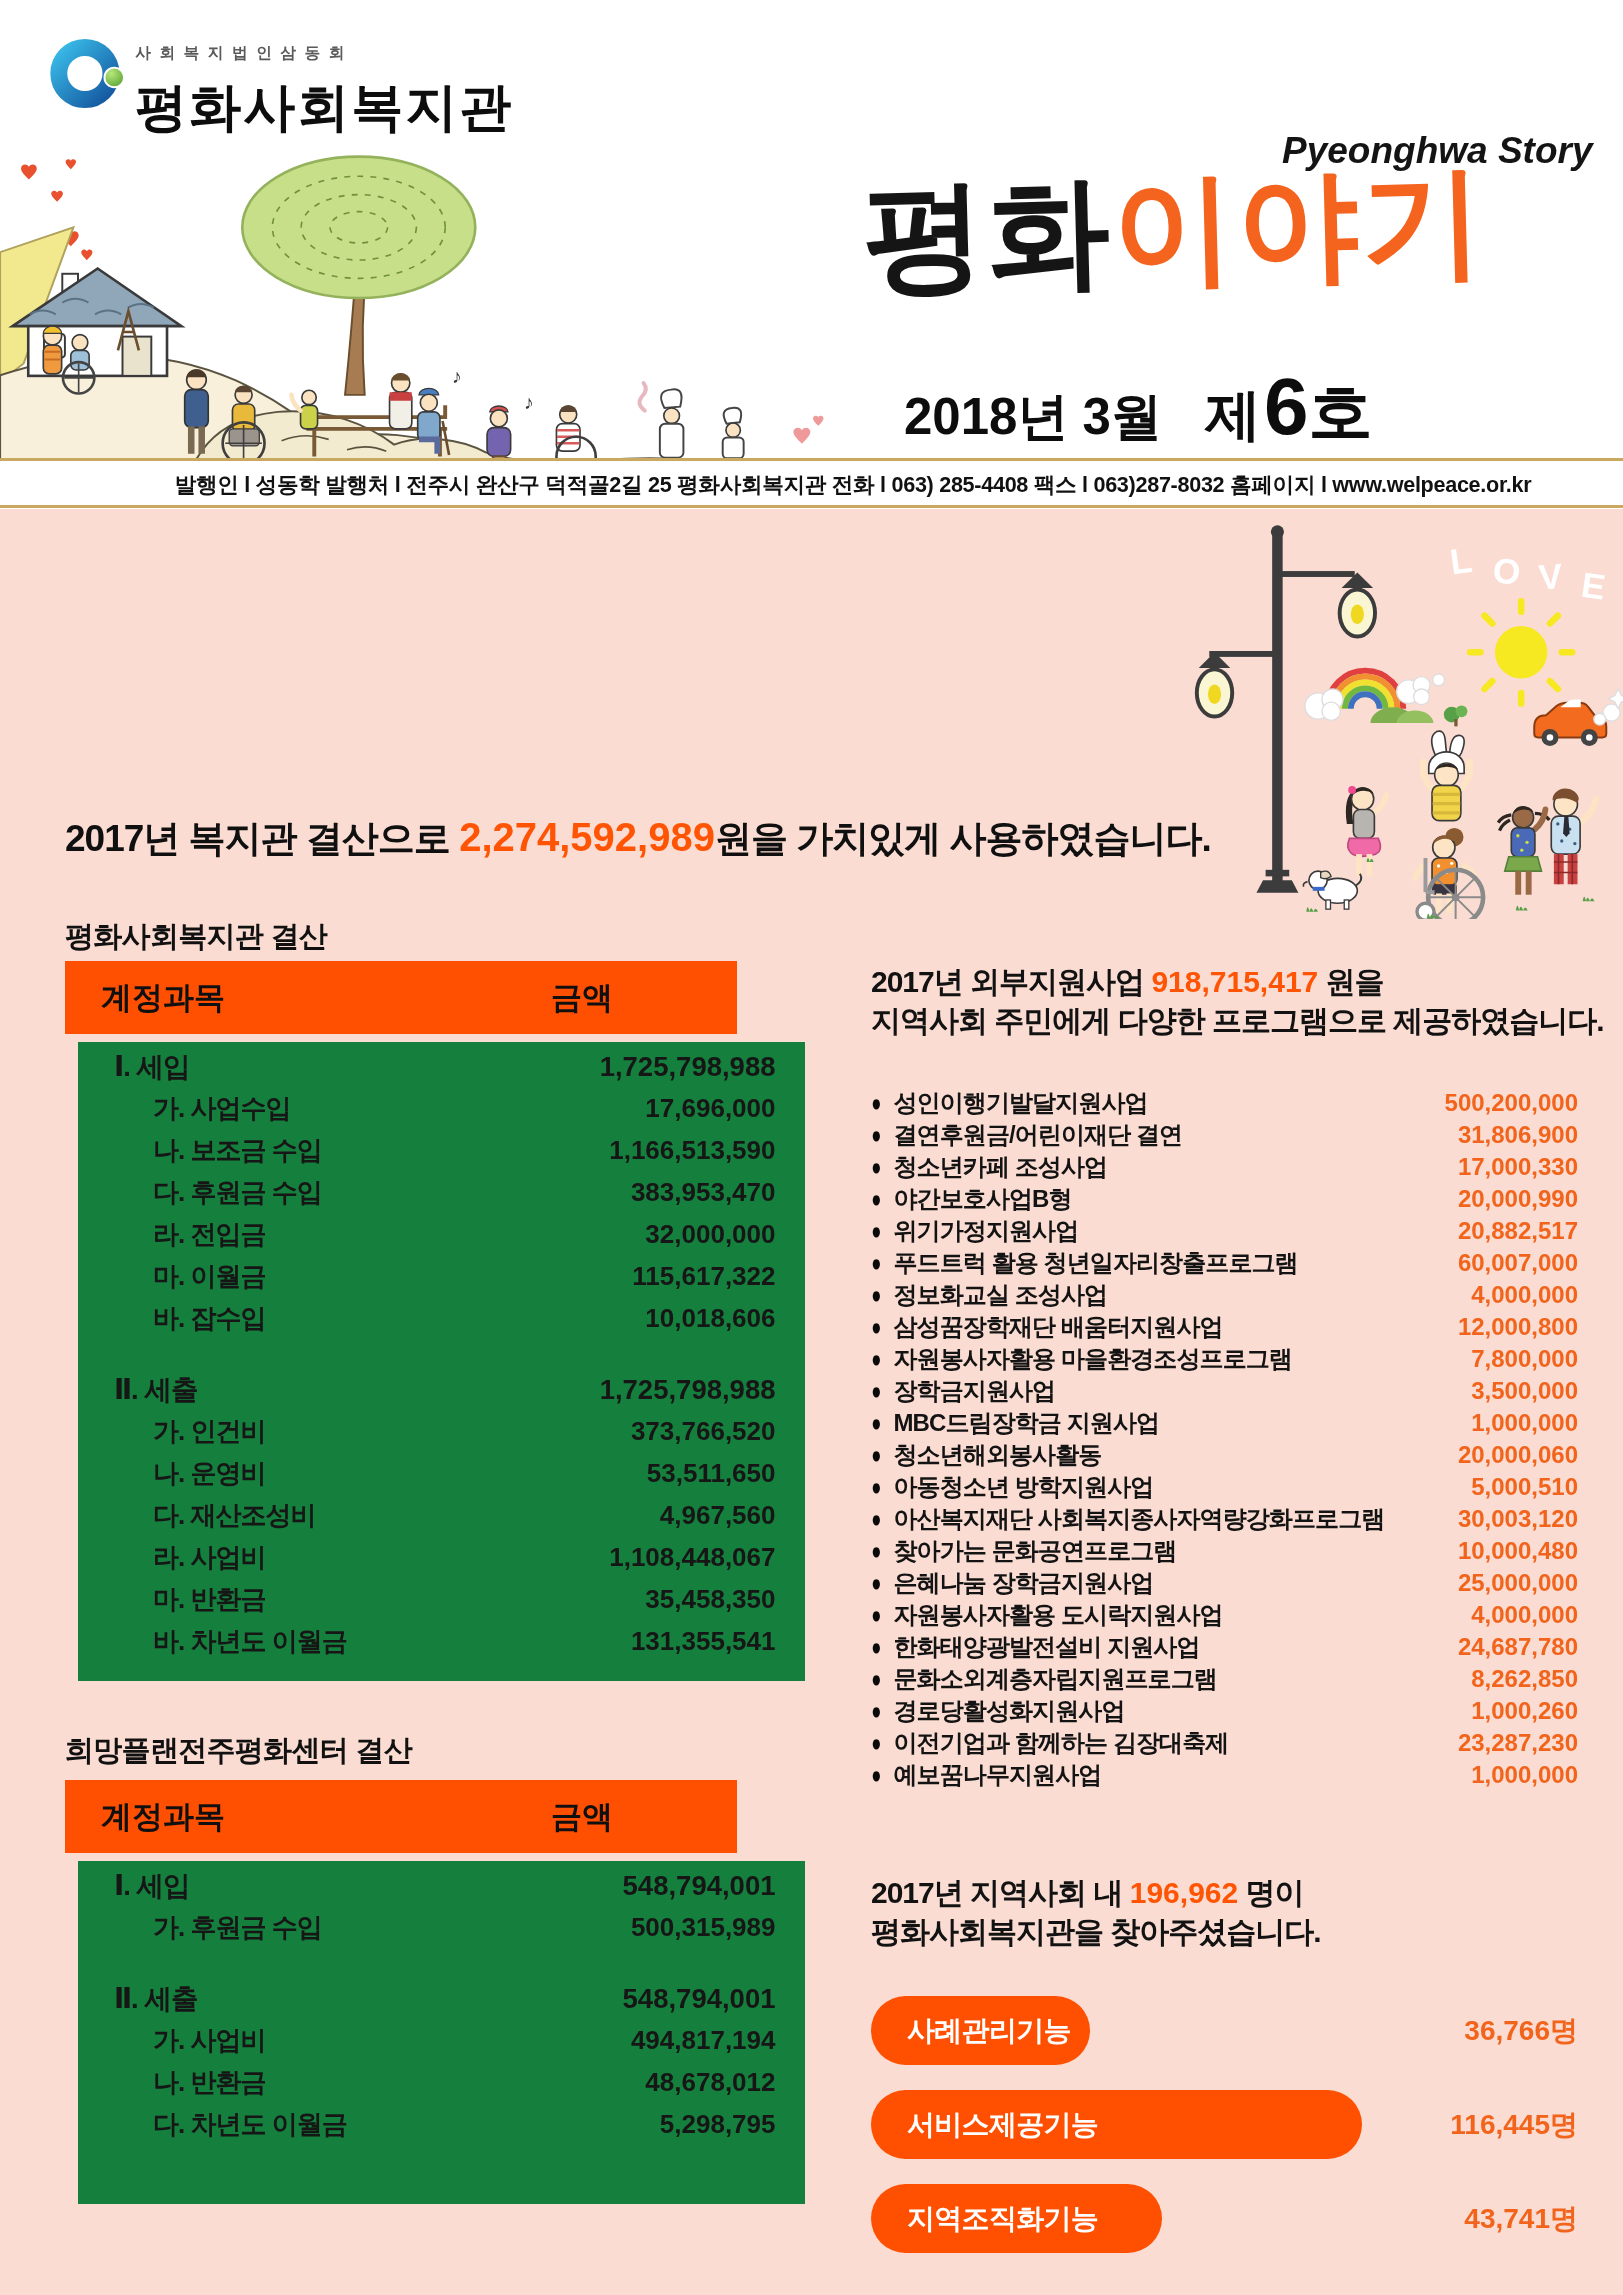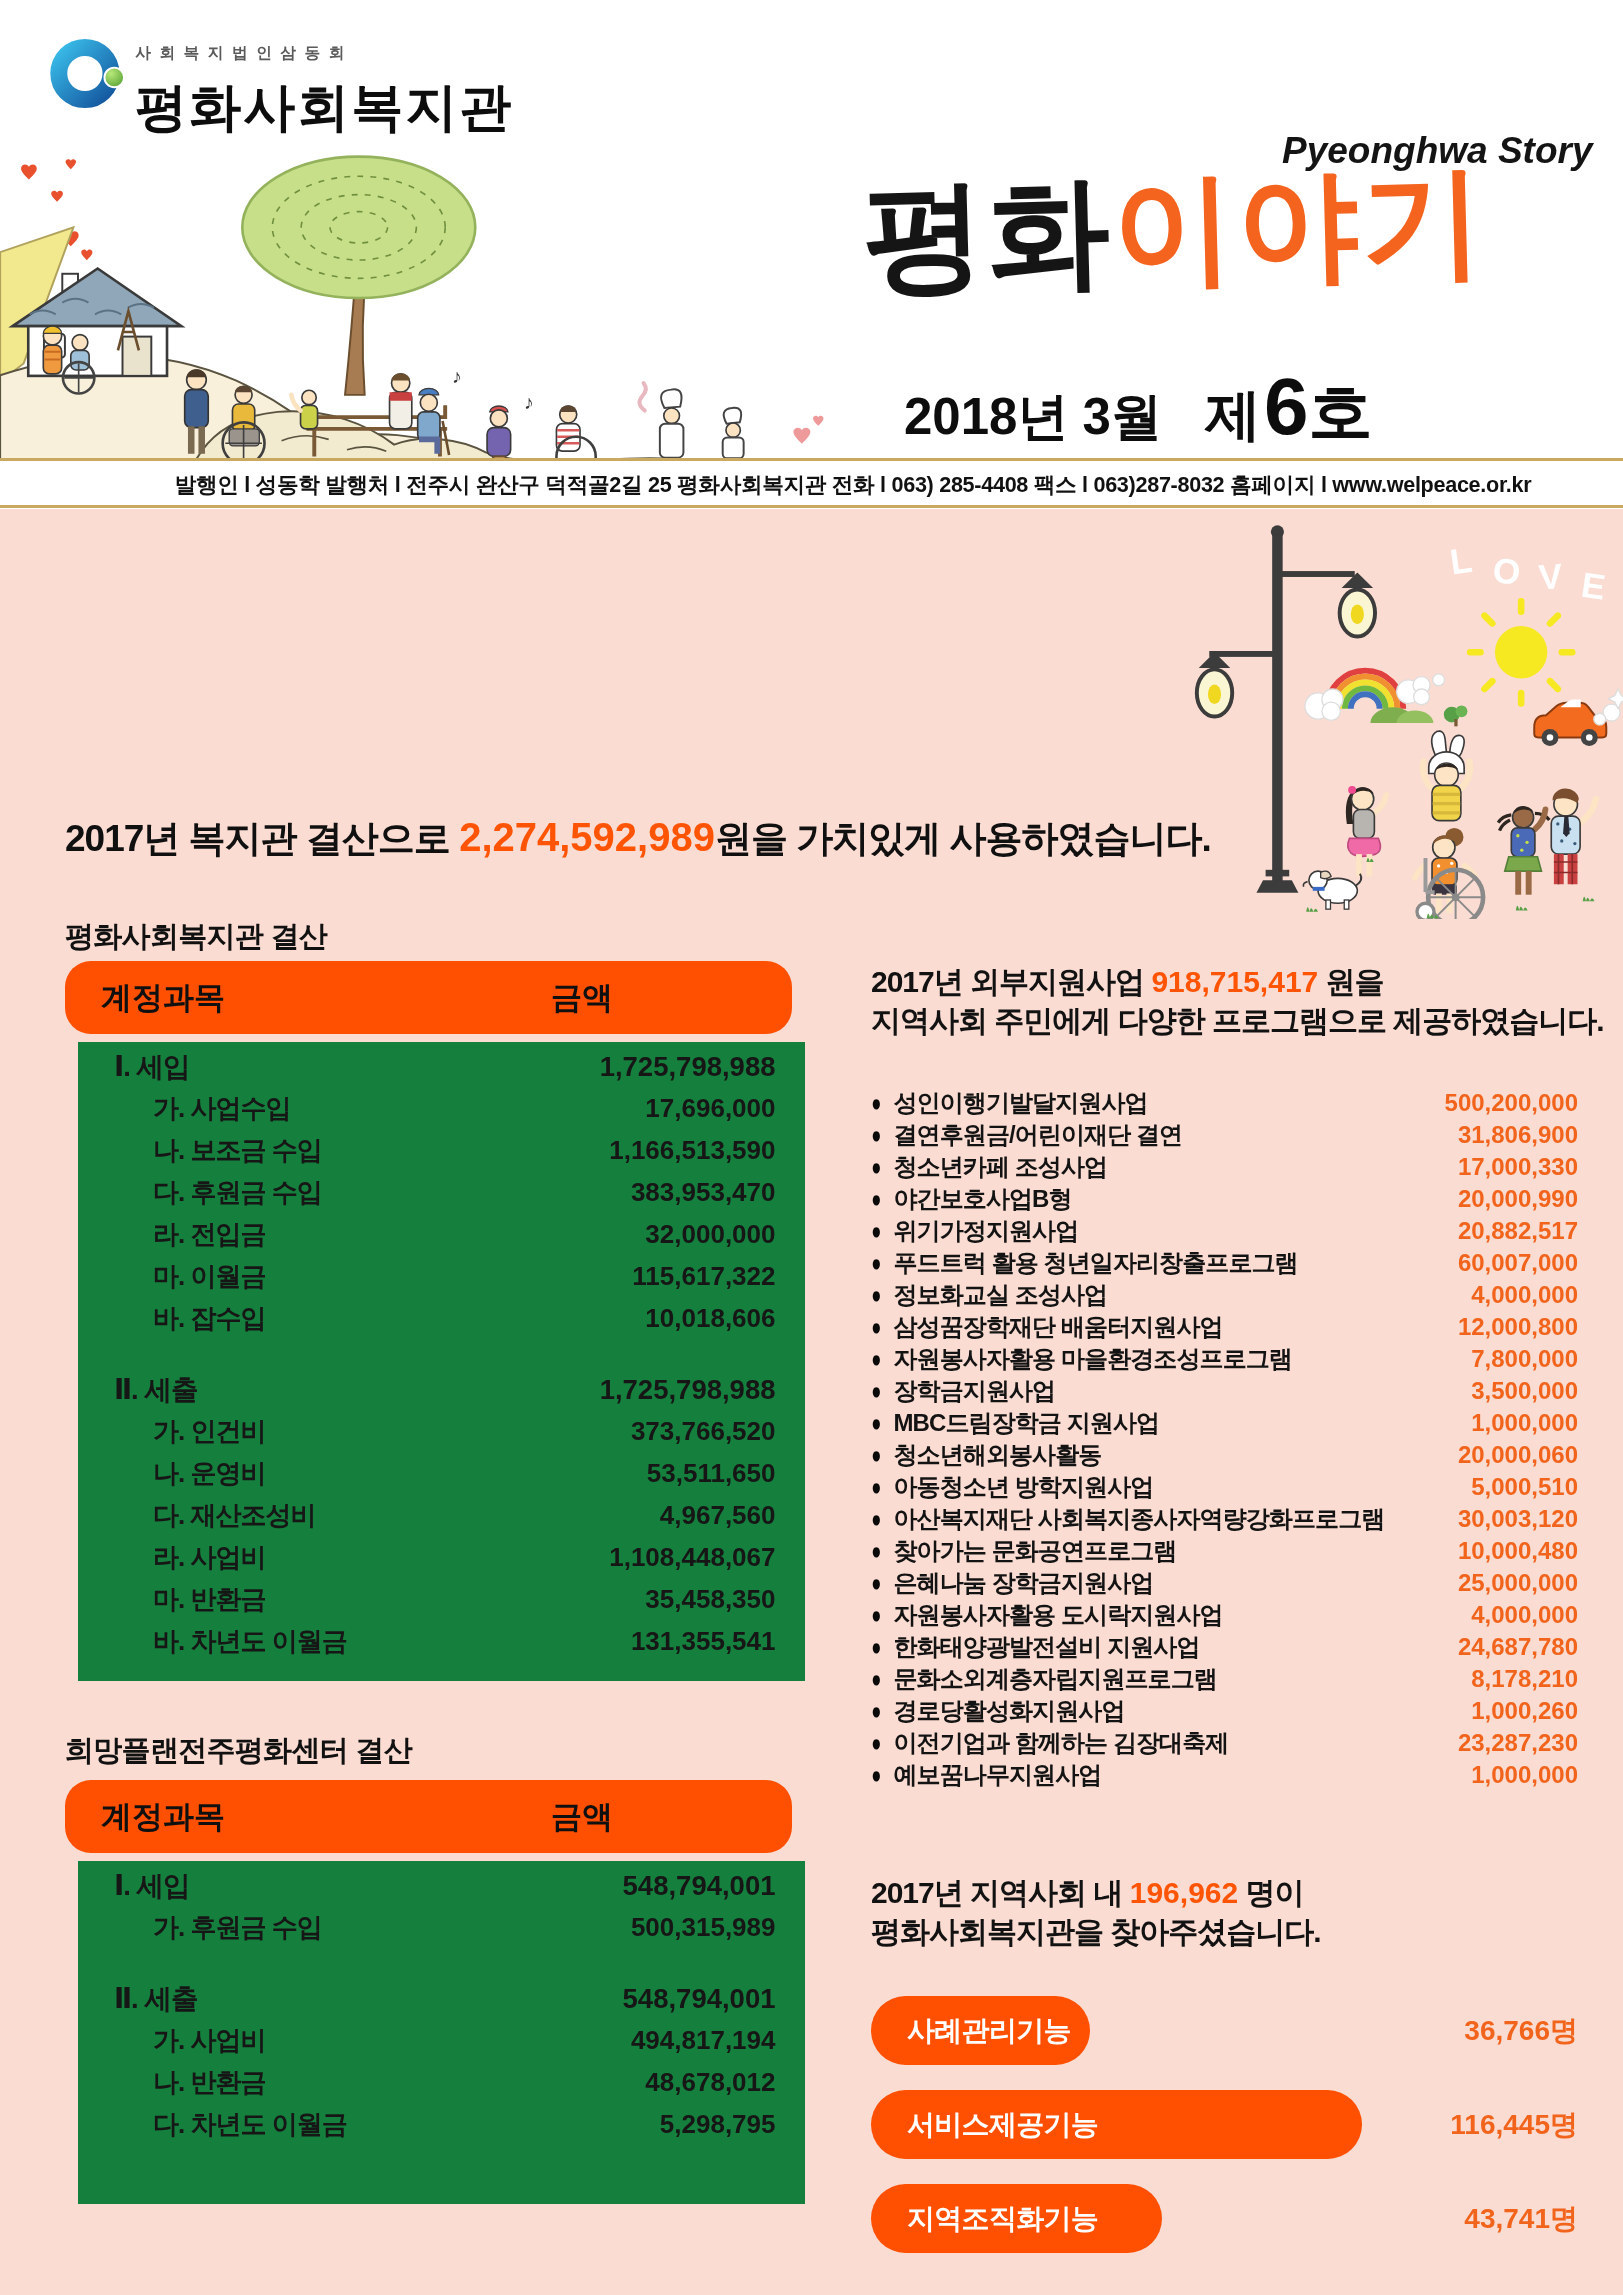--- a/index.html
+++ b/index.html
@@ -22,21 +22,21 @@
             color:#151515;transform:rotate(-1.5deg);white-space:nowrap;}
   .masthead .mh-orange{color:#f4641e;}
   .issue{position:absolute;top:361px;left:904px;color:#0d0d0d;font-weight:800;white-space:nowrap;}
   .i-date{font-size:51px;} .i-je{font-size:56px;margin-left:43px;} .i-num{font-size:80px;} .i-ho{font-size:64px;}
   
   .headline{position:absolute;top:814px;left:65px;font-size:37px;font-weight:800;color:#101010;letter-spacing:-1px;white-space:nowrap;}
   .headline .big-num{color:#ff5404;font-size:40px;letter-spacing:0;}
   
   .sec-title{position:absolute;left:65px;font-size:29px;font-weight:800;color:#111;letter-spacing:-0.7px;}
   #sec1{top:917px;} #sec2{top:1731px;}
-  .bar{position:absolute;left:65px;width:727px;height:73px;background:#ff4f00;color:#101010;border-radius:26px;}
+  .bar{position:absolute;left:65px;width:672px;height:73px;background:#ff4f00;color:#101010;}
   #bar1{top:961px;} #bar2{top:1780px;}
   .bar .c1{position:absolute;left:36px;top:50%;transform:translateY(-50%);font-size:31px;font-weight:800;}
   .bar .c2{position:absolute;left:486px;top:50%;transform:translateY(-50%);font-size:31px;font-weight:800;}
   .gray{position:absolute;left:78px;width:727px;background:#15803d;padding-top:3.9px;box-sizing:border-box;}
   #gray1{top:1042px;height:639px;} #gray2{top:1861px;height:343px;}
   .trow{height:42px;display:flex;align-items:center;font-size:26px;font-weight:700;color:#161616;}
   .trow.section{margin-top:29px;}
   .trow .tlabel{padding-left:36px;letter-spacing:-1px;}
   .trow.sub .tlabel{padding-left:75px;}
   .trow .tvalue{margin-left:auto;padding-right:29.5px;}
@@ -583,21 +583,21 @@
 
   <div class="ext-row">
     <span class="bullet">●</span>
     <span class="ext-label">한화태양광발전설비 지원사업</span>
     <span class="ext-amount">24,687,780</span>
   </div>
 
   <div class="ext-row">
     <span class="bullet">●</span>
     <span class="ext-label">문화소외계층자립지원프로그램</span>
-    <span class="ext-amount">8,178,210</span>
+    <span class="ext-amount">8,262,850</span>
   </div>
 
   <div class="ext-row">
     <span class="bullet">●</span>
     <span class="ext-label">경로당활성화지원사업</span>
     <span class="ext-amount">1,000,260</span>
   </div>
 
   <div class="ext-row">
     <span class="bullet">●</span>

